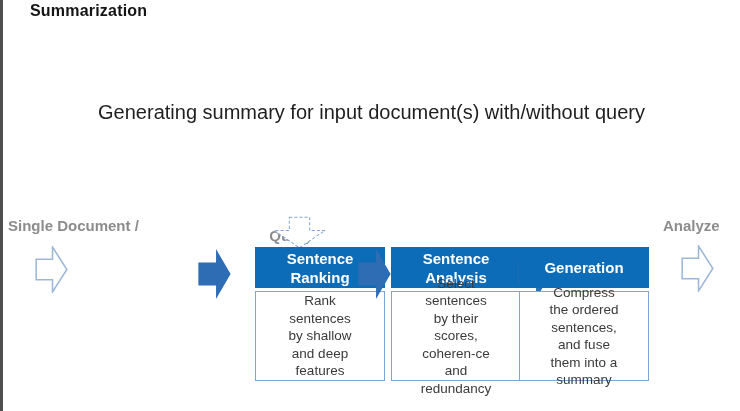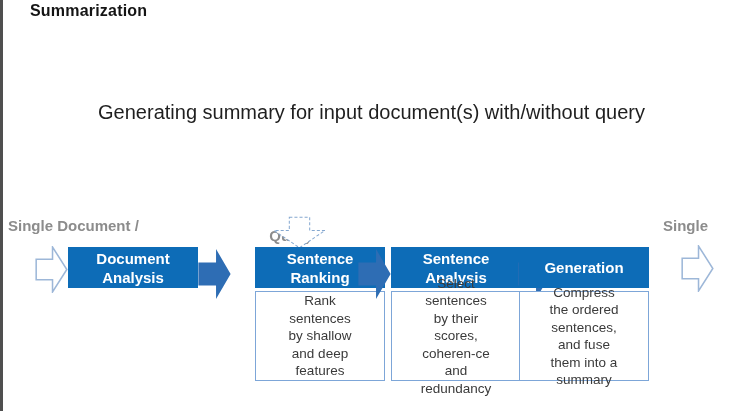--- a/index.html
+++ b/index.html
@@ -73,35 +73,34 @@
   <h1 class="slide-title">Summarization</h1>
 
   <div class="slide-subtitle">Generating summary for input document(s) with/without query</div>
 
   <div class="gray-label input-label">
     <div>Single Document /</div>
   </div>
 
   <div class="gray-label query-label">Query</div>
 
-  <div class="gray-label summary-label">Single</div>
+  <div class="gray-label summary-label">Analyze</div>
 
   <svg class="edge-arrow in-arrow" viewBox="0 0 32 46" aria-hidden="true">
     <polygon points="1,13 17,13 17,1 31,23 17,45 17,33 1,33"></polygon>
   </svg>
 
   <svg class="query-arrow" viewBox="0 0 52 32" aria-hidden="true">
     <polygon points="16,1 36,1 36,14 51,14 26,31 1,14 16,14"></polygon>
   </svg>
 
   <svg class="edge-arrow out-arrow" viewBox="0 0 32 46" aria-hidden="true">
     <polygon points="1,13 17,13 17,1 31,23 17,45 17,33 1,33"></polygon>
   </svg>
 
-  <div class="stage-header s0">Document Analysis</div>
 
   <svg class="flow-arrow a0" viewBox="0 0 32 50" aria-hidden="true">
     <polygon points="0,14 17,14 17,1 31,25 17,49 17,36 0,36"></polygon>
   </svg>
 
   <div class="stage-header s1">Sentence Ranking</div>
   <div class="stage-body s1">Rank sentences by shallow and deep features</div>
 
   <svg class="flow-arrow a1" viewBox="0 0 32 50" aria-hidden="true">
     <polygon points="0,14 17,14 17,1 31,25 17,49 17,36 0,36"></polygon>

